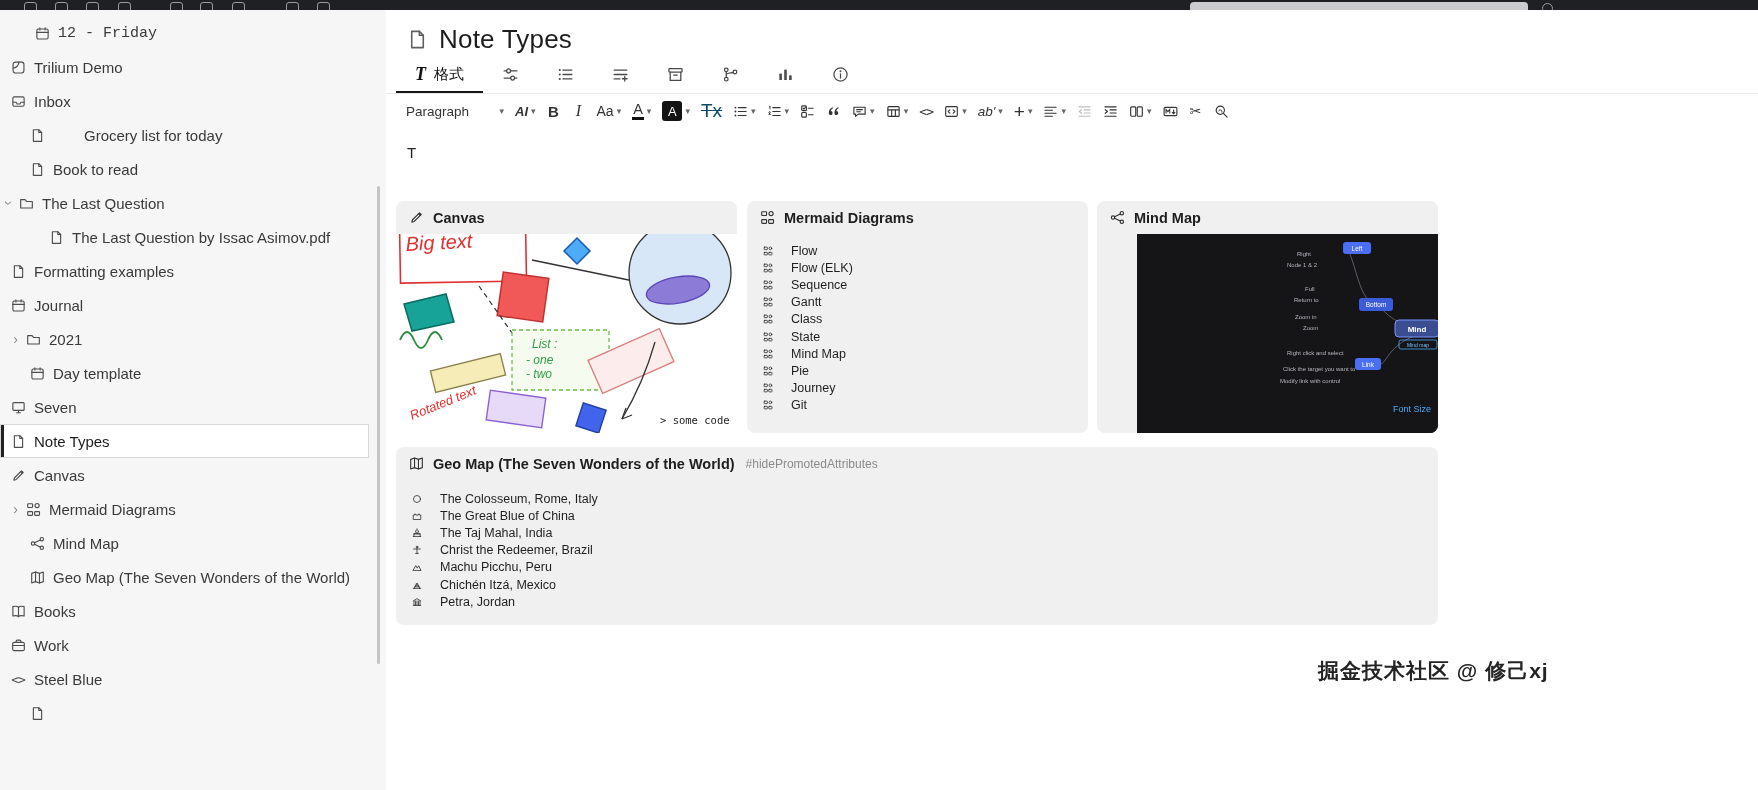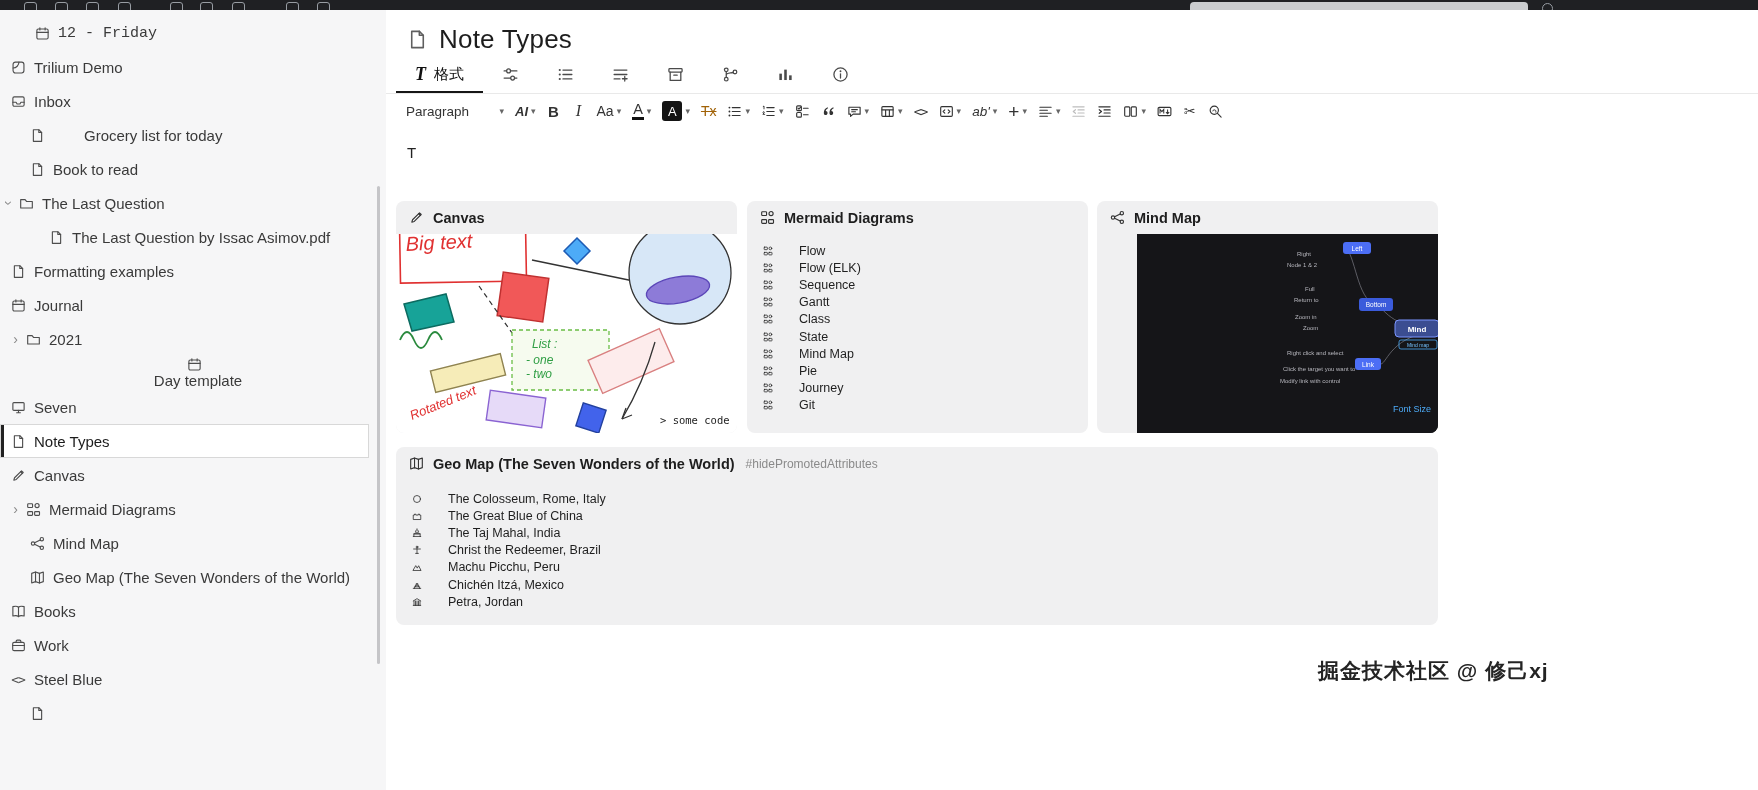--- a/index.html
+++ b/index.html
@@ -42,39 +42,39 @@
   .tb.para { width:106px; justify-content:space-between; }
   .iwrap { display:inline-flex; font-size:15px; }
   .chev2 { font-size:9px; color:#666; margin-left:1px; }
   .lbl-para { font-size:13.5px; color:#333; }
   .lbl-ai { font-size:13px; font-weight:700; font-style:italic; }
   .lbl-b { font-weight:700; font-size:15px; }
   .lbl-i { font-family:"Liberation Serif","DejaVu Serif",serif; font-style:italic; font-size:16px; }
   .lbl-aa { font-size:14px; }
   .lbl-A { border-bottom:3px solid #111; line-height:1.05; font-size:14.5px; padding:0 1px; }
   .lbl-bgA { background:#141414; color:#fff; width:20px; height:20px; border-radius:3px; display:inline-flex; align-items:center; justify-content:center; font-size:13px; }
-  .lbl-rmf { color:#a16207; font-size:14px; text-decoration:line-through; }
+  .lbl-rmf { color:#0c4a6e; font-size:19px; text-decoration:line-through; }
   .lbl-ab { font-size:13.5px; font-style:italic; }
   .lbl-plus { font-size:19px; font-weight:400; line-height:1; }
   .mono-ic { font-family:"DejaVu Sans Mono","Liberation Mono",monospace; font-size:13px; letter-spacing:-1px; }
   .gly { font-size:14px; line-height:1; }
   .note-content { padding:16px 0 0 21px; font-size:15px; color:#222; }
   
   .card { position:absolute; border-radius:8px; background:#f0f0f1; overflow:hidden; }
   #card-canvas  { left:10px;  top:191px; width:341px;  height:232px; }
   #card-mermaid { left:361px; top:191px; width:341px;  height:232px; }
   #card-mindmap { left:711px; top:191px; width:341px;  height:232px; }
   #card-geomap  { left:10px;  top:437px; width:1042px; height:178px; }
   .card-header { height:33px; display:flex; align-items:center; gap:9px; padding:0 13px; font-size:14.5px; font-weight:700; color:#1e1e1e; }
   .cicon { display:inline-flex; font-size:15px; color:#333; }
   .card-badge { font-weight:400; font-size:12px; color:#8a8a8a; margin-left:2px; }
   .card-body-canvas  { width:341px; height:199px; background:#fff; }
   .card-body-mindmap { width:341px; height:199px; background:#151518;margin-left:40px; }
   .card-list { list-style:none; padding:8px 14px 0; }
-  .card-list li { display:flex; align-items:center; gap:25px; height:17.2px; font-size:12.5px; color:#1f1f1f; white-space:nowrap; }
+  .card-list li { display:flex; align-items:center; gap:17px; height:17.2px; font-size:12.5px; color:#1f1f1f; white-space:nowrap; }
   .licon { display:inline-flex; width:13px; justify-content:center; font-size:10px; color:#222; flex:none; }
   #card-geomap .card-list { padding-top:10px; }
   
   .watermark { position:absolute; left:1318px; top:657px; font-size:21px; font-weight:700; color:#242424; letter-spacing:1px; z-index:20; }
 </style>
 </head>
 <body>
 
 <div class="topbar">
   <span class="tb-ic" style="left:24px"></span>
@@ -175,21 +175,21 @@
       </div>
       <div class="tree-row" style="padding-left: 8px;">
         <span class="chev">›</span>
         <span class="ticon">
           <svg viewBox="0 0 16 16" width="1em" height="1em" aria-hidden="true">
             <path d="M1.8 12.8V3.8h4.7L8 5.8h6.2v7z" fill="none" stroke="currentColor" stroke-width="1.2" stroke-linecap="round" stroke-linejoin="round"></path>
           </svg>
         </span>
         <span class="tree-label">2021</span>
       </div>
-      <div class="tree-row" style="padding-left: 27px; flex-direction: column;">
+      <div class="tree-row" style="padding-left: 27px;">
         <span class="ticon">
           <svg viewBox="0 0 16 16" width="1em" height="1em" aria-hidden="true">
             <rect x="2" y="3.2" width="12" height="10.6" rx="1.5" fill="none" stroke="currentColor" stroke-width="1.2" stroke-linecap="round" stroke-linejoin="round"></rect>
             <path d="M2 6.8h12M5.2 1.8v2.4M10.8 1.8v2.4" fill="none" stroke="currentColor" stroke-width="1.2" stroke-linecap="round" stroke-linejoin="round"></path>
           </svg>
         </span>
         <span class="tree-label">Day template</span>
       </div>
       <div class="tree-row" style="padding-left: 8px;">
         <span class="ticon">

